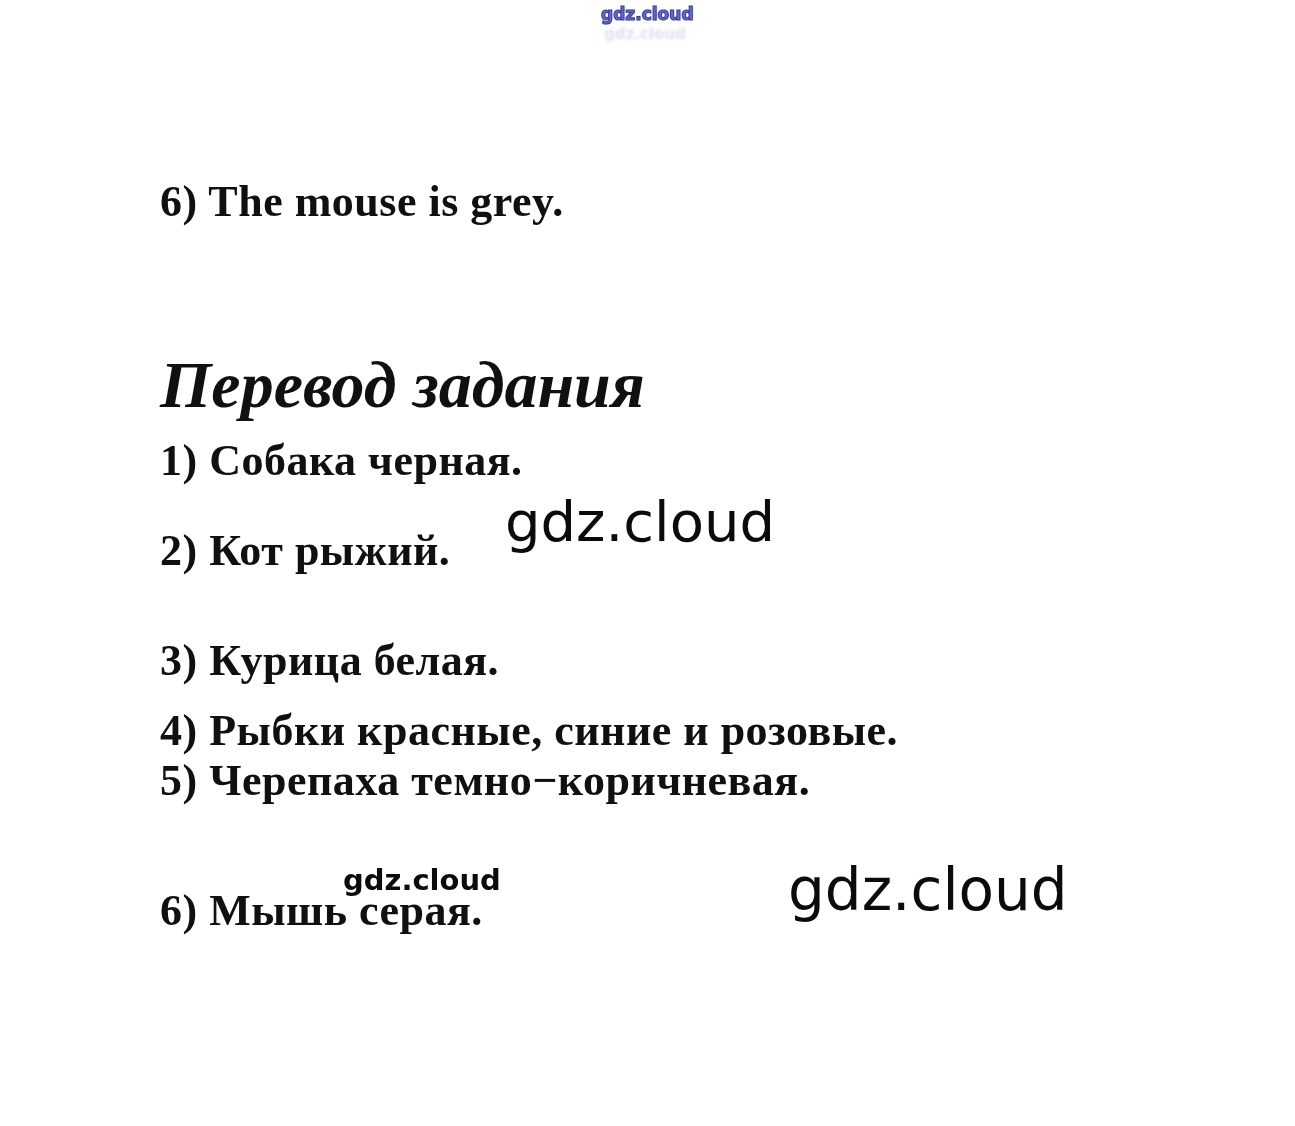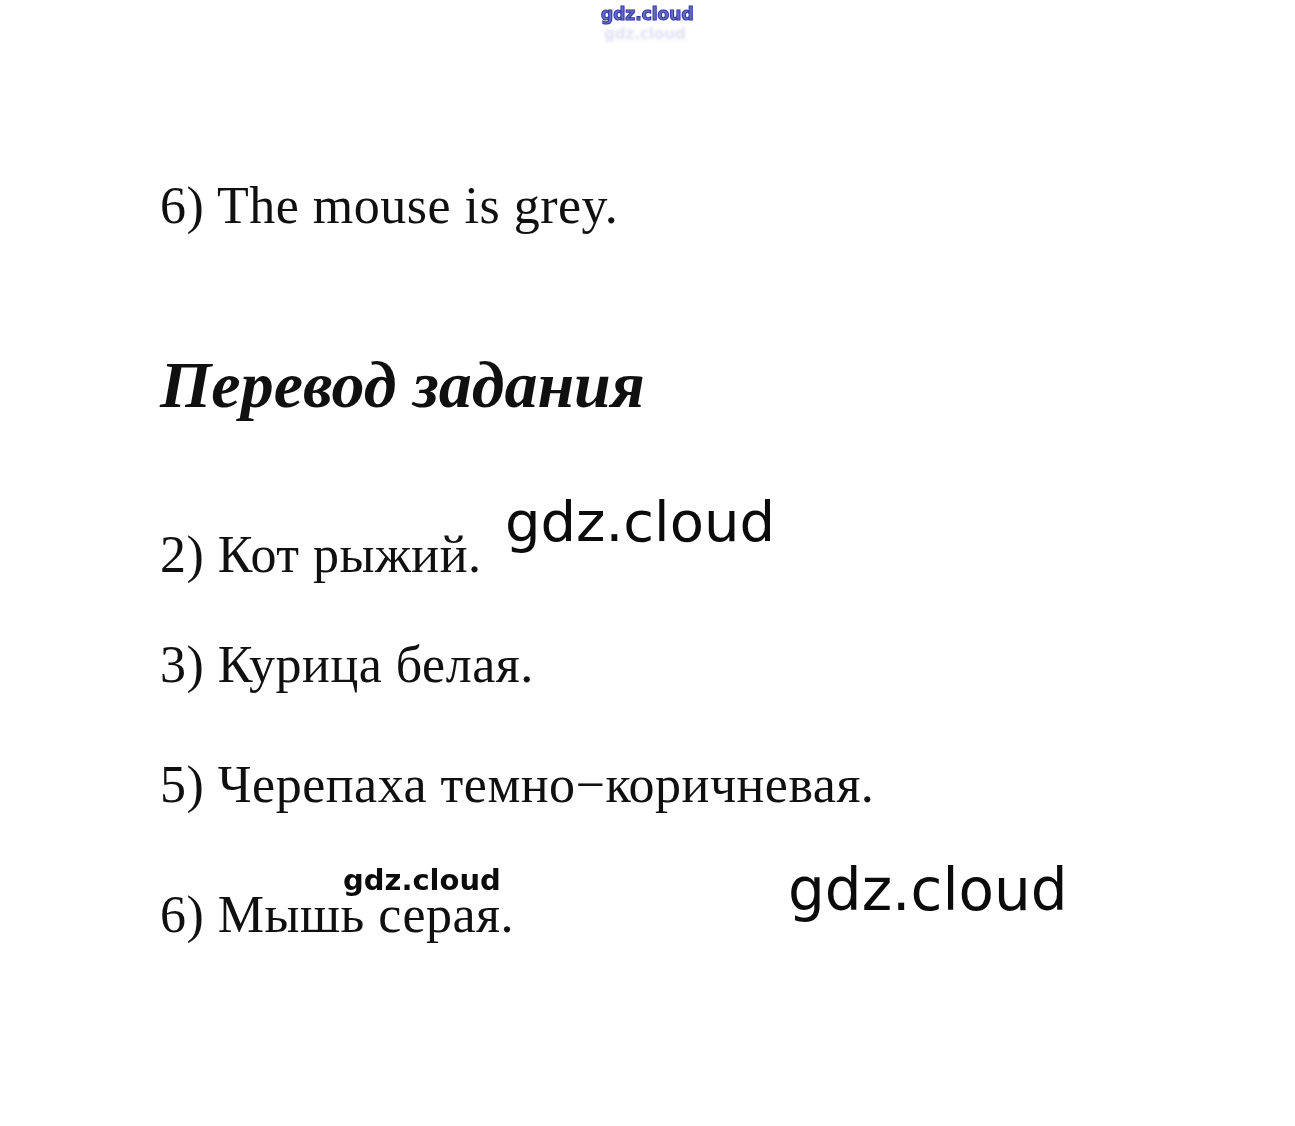--- a/index.html
+++ b/index.html
@@ -14,24 +14,25 @@
     background: #ffffff;
     overflow: hidden;
     font-family: "Liberation Serif", serif;
     color: #101010;
   }
   
   .line {
     position: absolute;
     left: 160px;
     line-height: 1;
-    font-size: 52px;
+    font-size: 44px;
     letter-spacing: 0.5px;
     white-space: nowrap;
     color: #101010;
+    font-weight: bold;
   }
   .line-english { top: 180px; }
   .heading {
     top: 352px;
     font-size: 66px;
     font-weight: bold;
     font-style: italic;
     letter-spacing: 0px;
   }
   .item-0 { top: 439px; }
@@ -95,18 +96,20 @@
   <div class="wm wm-top">gdz.cloud</div>
   <div class="wm wm-top-echo">gdz.cloud</div>
   <div class="wm wm-middle">gdz.cloud</div>
   <div class="wm wm-bottom-small">gdz.cloud</div>
   <div class="wm wm-bottom-right">gdz.cloud</div>
 
   <div class="line line-english">6) The mouse is grey.</div>
 
   <div class="line heading">Перевод задания</div>
 
+  <div class="line item-0">1) Собака черная.</div>
   <div class="line item-1">2) Кот рыжий.</div>
   <div class="line item-2">3) Курица белая.</div>
+  <div class="line item-3">4) Рыбки красные, синие и розовые.</div>
   <div class="line item-4">5) Черепаха темно−коричневая.</div>
   <div class="line item-5">6) Мышь серая.</div>
 
 </div>
 
 </body></html>

